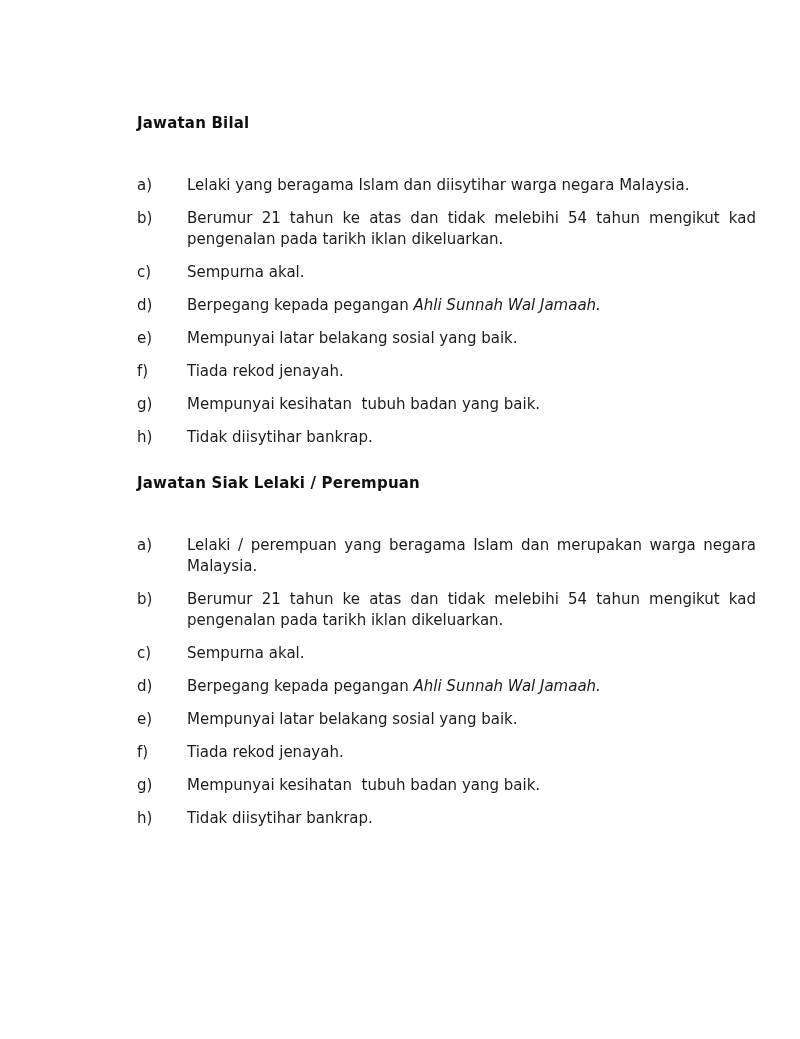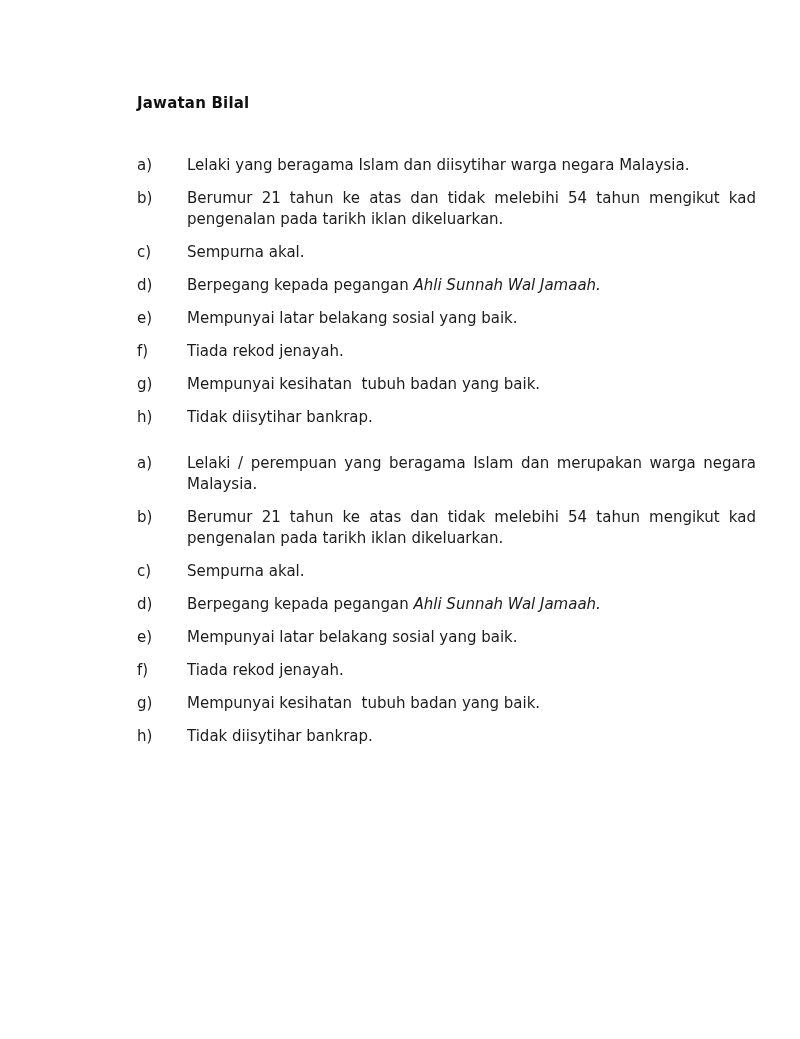--- a/index.html
+++ b/index.html
@@ -14,20 +14,21 @@
     font-size: 15px;
     color: #1c1c1c;
     overflow: hidden;
   }
   .page {
     box-sizing: border-box;
     width: 800px;
     height: 780px;
     padding: 93px 44px 32px 137px;
     background: #ffffff;
+    margin-top: 20px;
   }
   .section-heading {
     font-size: 15px;
     font-weight: bold;
     line-height: 21px;
     margin: 0 0 41px 0;
     letter-spacing: 0.2px;
     color: #111111;
   }
   .section + .section {
@@ -102,20 +103,21 @@
 
       <div class="req-row">
         <span class="item-letter">h)</span>
         <span class="item-text"><span>Tidak diisytihar bankrap.</span><em></em></span>
       </div>
 
     </div>
   </div>
 
   <div class="section">
+    <h2 class="section-heading">Jawatan Siak Lelaki / Perempuan</h2>
     <div class="req-list">
 
       <div class="req-row">
         <span class="item-letter">a)</span>
         <span class="item-text"><span>Lelaki / perempuan yang beragama Islam dan merupakan warga negara Malaysia.</span><em></em></span>
       </div>
 
       <div class="req-row">
         <span class="item-letter">b)</span>
         <span class="item-text"><span>Berumur 21 tahun ke atas dan tidak melebihi 54 tahun mengikut kad pengenalan pada tarikh iklan dikeluarkan.</span><em></em></span>

